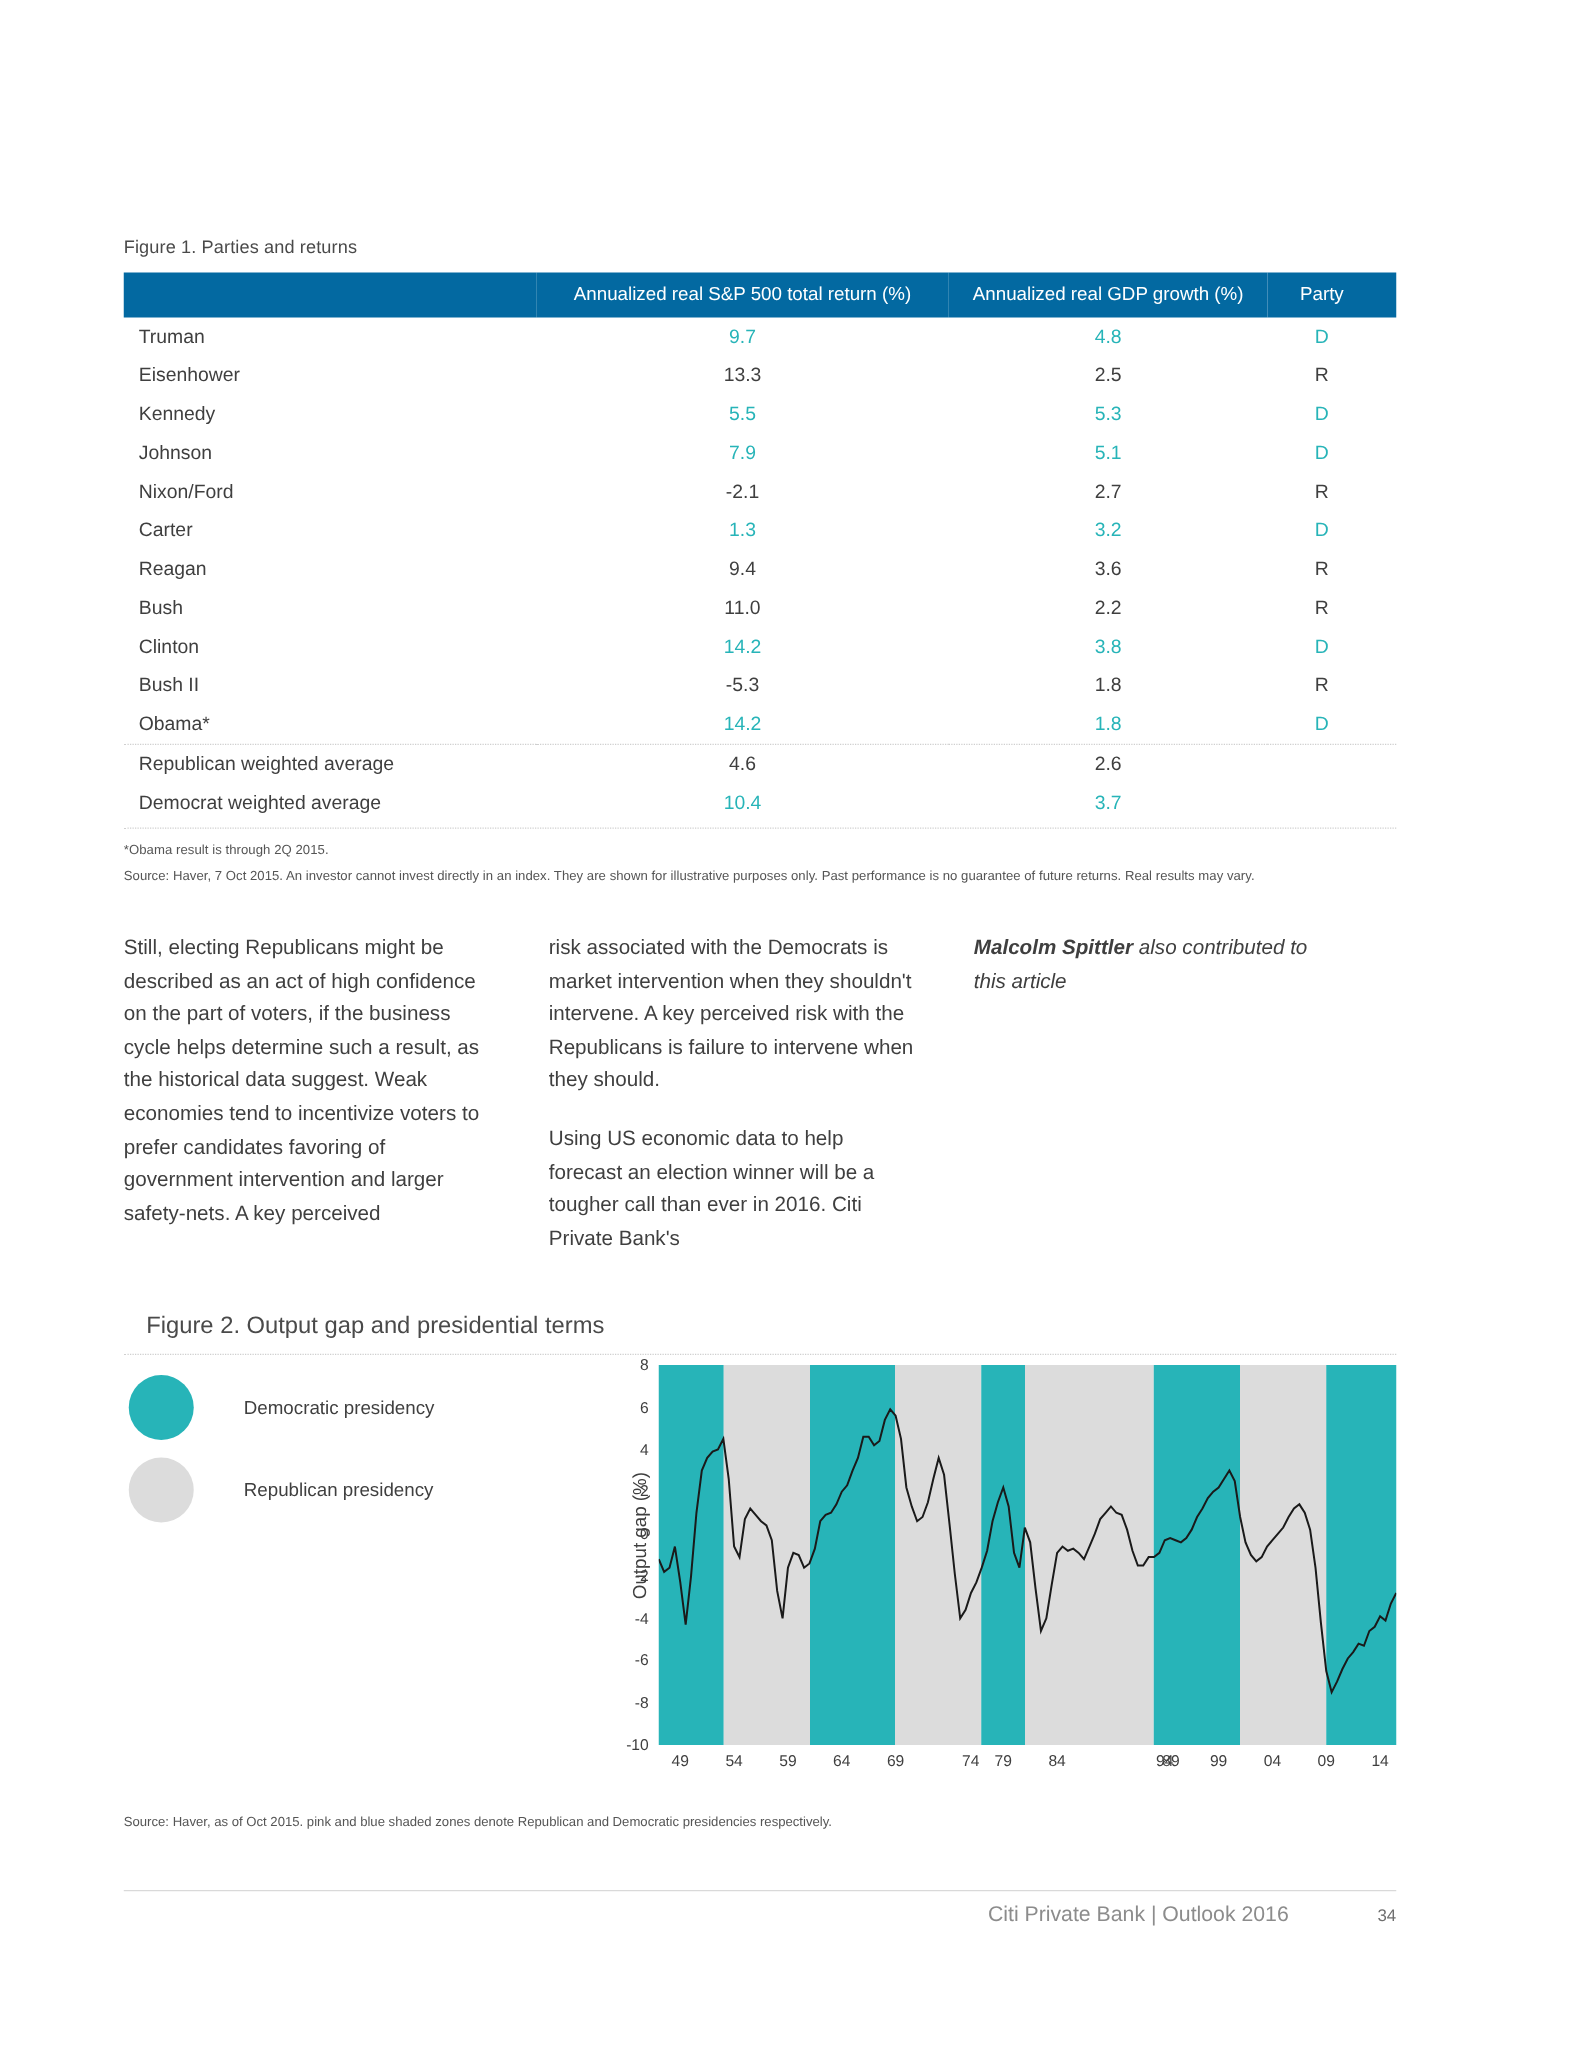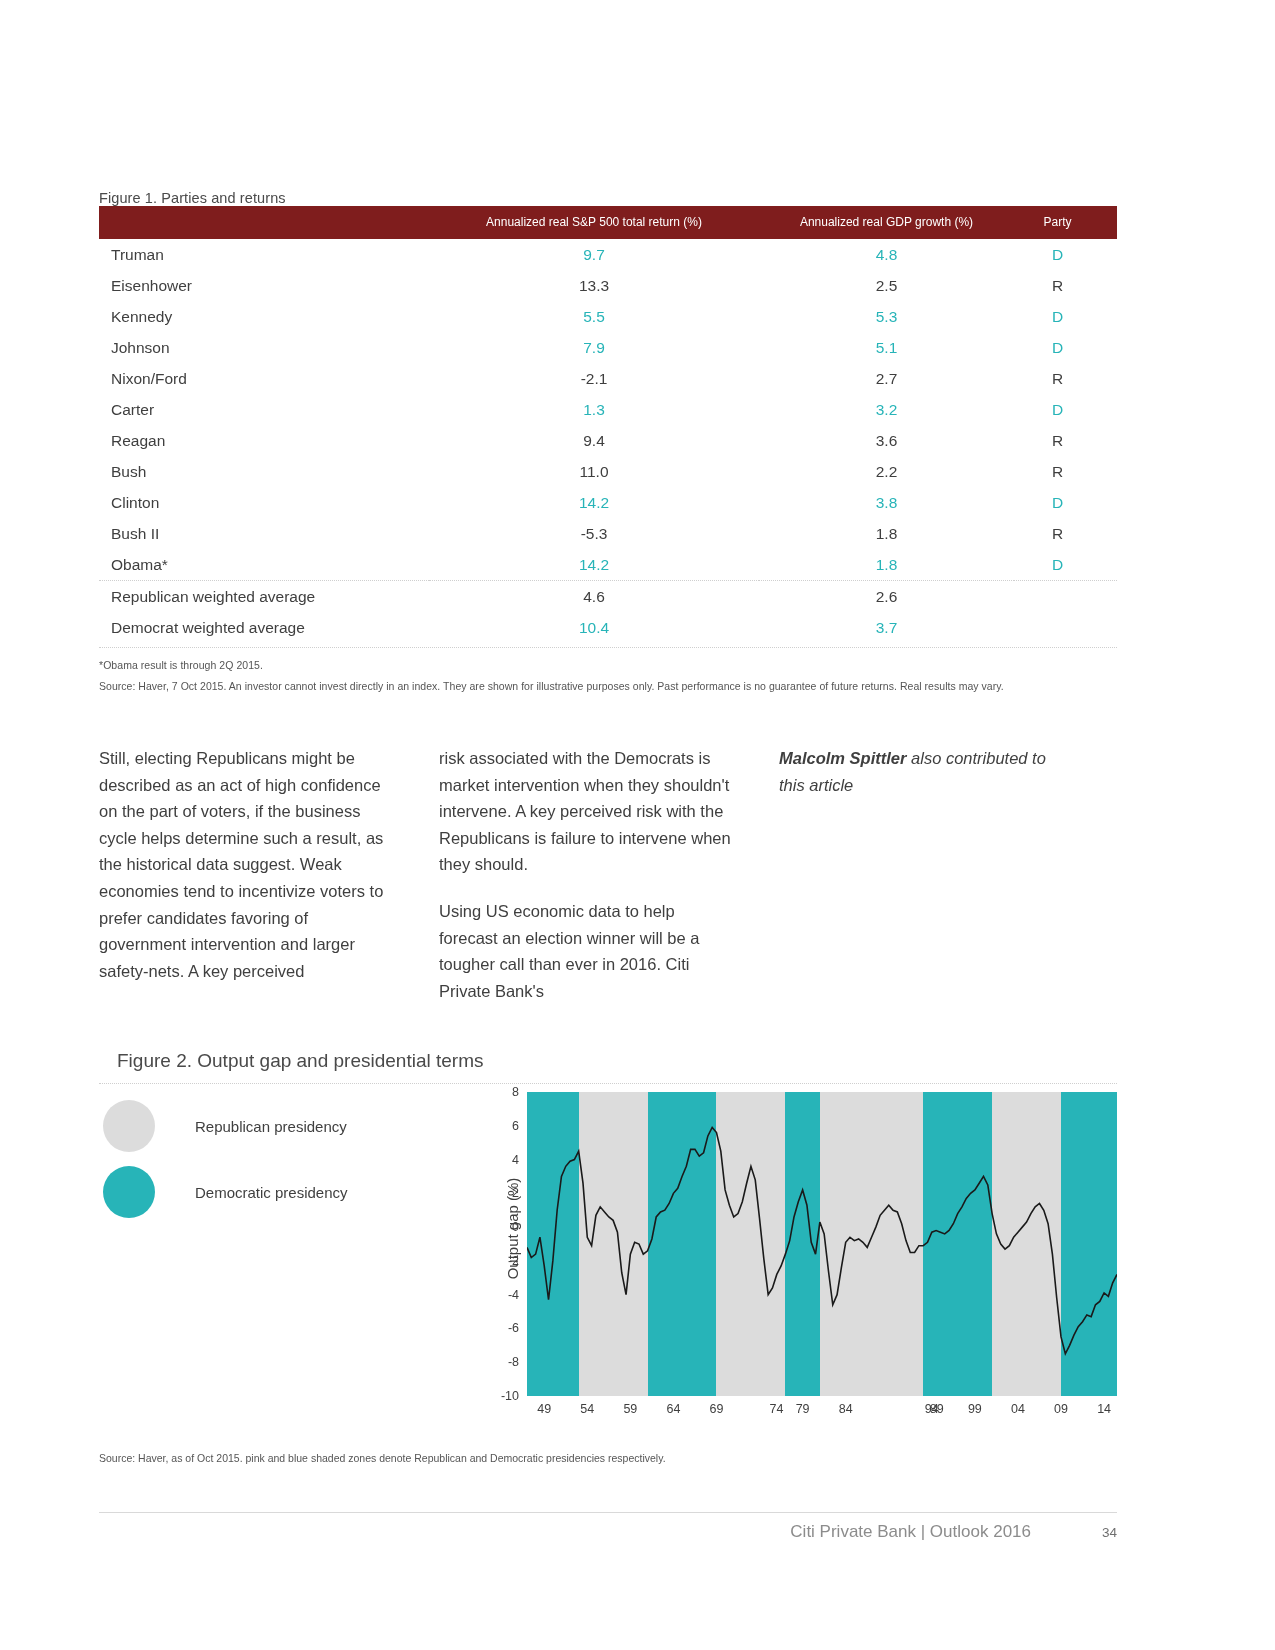--- a/index.html
+++ b/index.html
@@ -9,25 +9,25 @@
     background: #ffffff;
     font-family: "Liberation Sans", sans-serif;
     color: #3f3f3f;
     position: relative;
     overflow: hidden;
   }
   .page { position: absolute; inset: 0; }
 
   
   .fig1-wrap { position:absolute; left:99px; top:190px; width:1018px; }
-  .fig1-title { font-size:14.5px; color:#4a4a4a; letter-spacing:.1px; }
+  .fig1-title { font-size:14.5px; color:#4a4a4a; letter-spacing:.1px; margin-bottom:12px; }
 
   table.fig1 { width:100%; border-collapse:collapse; table-layout:fixed; }
   table.fig1 thead th {
-    background:#7f1d1d; color:#ffffff; font-weight:400; font-size:12px;
+    background:#0369a1; color:#ffffff; font-weight:400; font-size:15px;
     padding:9px 0 10px 0; text-align:center;
   }
   table.fig1 thead th.c-name { width:330px; text-align:left; padding-left:12px; }
   table.fig1 thead th.c-sp   { width:330px; }
   table.fig1 thead th.c-gdp  { width:255px; }
   table.fig1 thead th.c-party{ width:103px; padding-right:16px; }
 
   table.fig1 tbody td {
     font-size:15.5px; padding:6.5px 0 6.5px 0; text-align:center; color:#3f3f3f;
   }
@@ -201,26 +201,26 @@
     </div>
   </div>
 
   <div class="fig2-wrap">
     <div class="fig2-title">Figure 2. Output gap and presidential terms</div>
     <div class="fig2-rule"></div>
   </div>
 
   <div class="legend">
     <div class="legend-row">
+      <span class="legend-dot dem"></span>
+      <span class="legend-label">Democratic presidency</span>
+    </div>
+    <div class="legend-row">
       <span class="legend-dot rep"></span>
       <span class="legend-label">Republican presidency</span>
-    </div>
-    <div class="legend-row">
-      <span class="legend-dot dem"></span>
-      <span class="legend-label">Democratic presidency</span>
     </div>
   </div>
 
   <div class="chart">
     <div class="ylabel">Output gap (%)</div>
     <div class="yticks" id="yticks">
         <div class="ytick" style="top: 0px;">8</div>
         <div class="ytick" style="top: 33.7778px;">6</div>
         <div class="ytick" style="top: 67.5556px;">4</div>
         <div class="ytick" style="top: 101.333px;">2</div>

